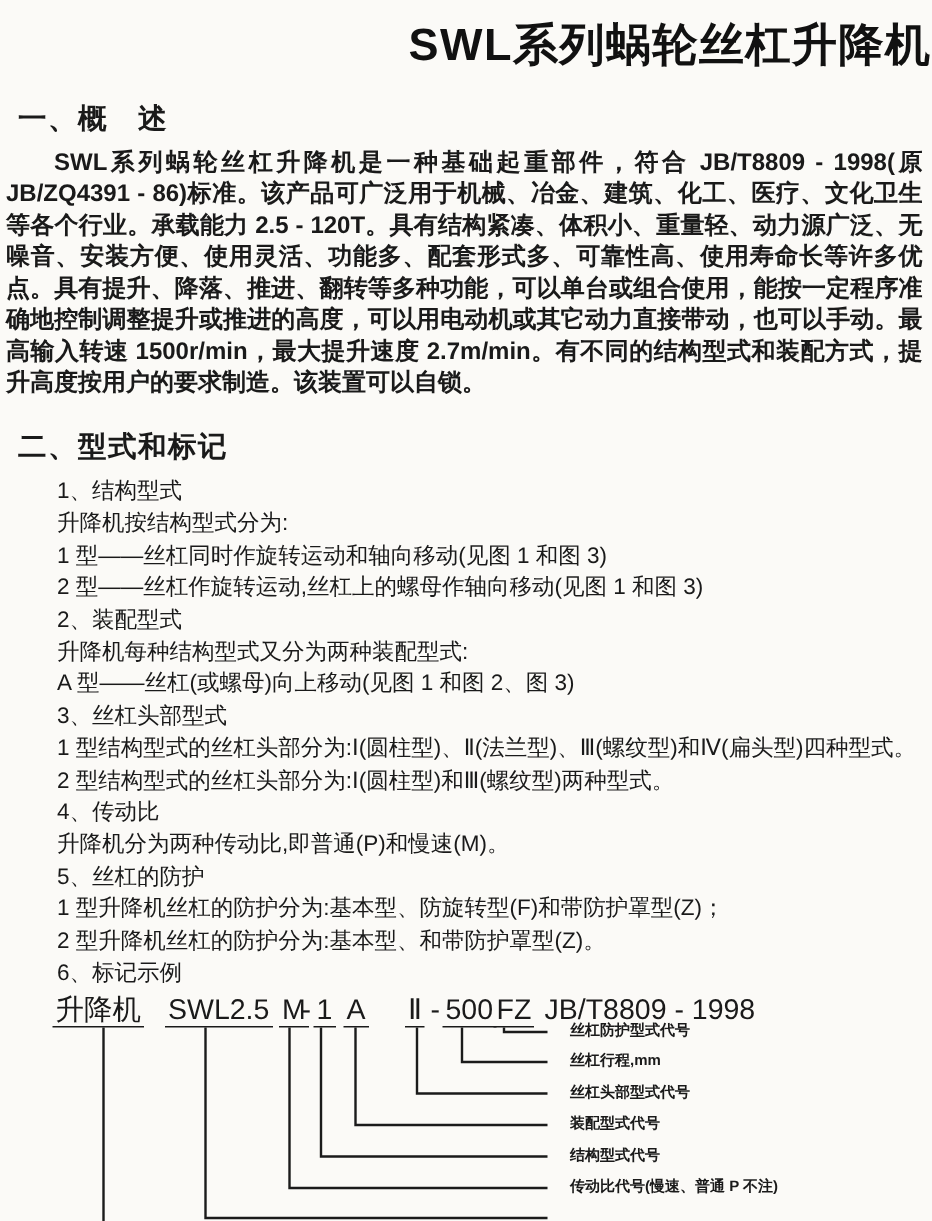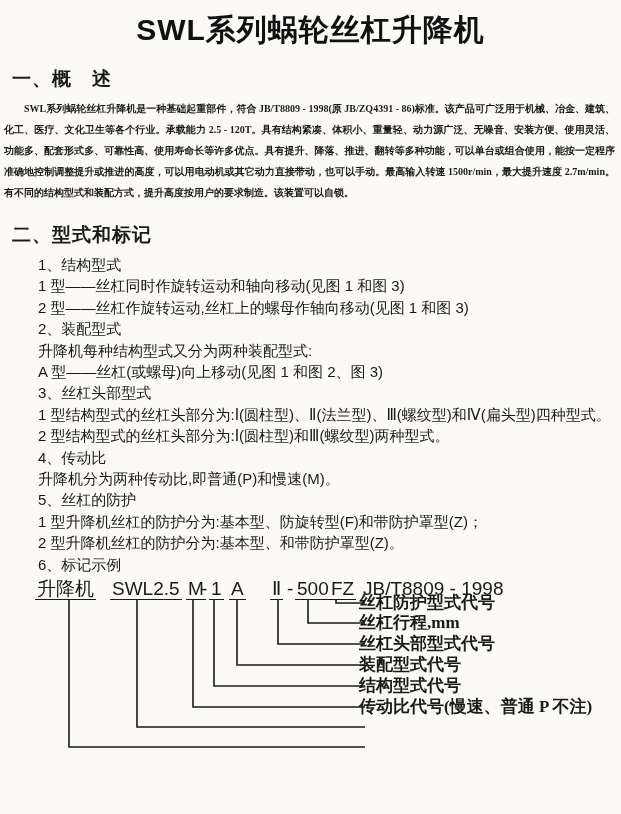--- a/index.html
+++ b/index.html
@@ -6,41 +6,40 @@
   body{
     width:621px;height:814px;
     background:#fbfaf7;
     color:#1a1a1a;
     font-family:"Liberation Sans","DejaVu Sans",sans-serif;
     overflow:hidden;
     position:relative;
   }
   .doc-title{
     margin:10px 0 0 0;
-    text-align:center;
+    text-align:right;
     font-size:30px;
     font-weight:900;
     letter-spacing:1px;
     color:#111;
   }
   .sec-heading{
     font-size:19px;
     font-weight:800;
     margin:15px 0 6px 12px;
     letter-spacing:1px;
   }
   .sec-heading.second{margin-top:19px;}
   .overview-para{
     margin:4px 6px 0 4px;
-    font-size:10px;
+    font-size:16px;
     font-weight:600;
     line-height:21px;
     text-align:justify;
     text-indent:2em;
-    font-family:Liberation Serif, serif;
   }
   .type-list{
     margin:2px 8px 0 38px;
     font-size:15px;
     font-weight:400;
     line-height:21.4px;
   }
   .type-list .line{white-space:nowrap;}
   
   .marking-diagram{
@@ -60,41 +59,41 @@
     border-bottom:1.6px solid #1a1a1a;
     padding:0 2px 1px 2px;
   }
   .callout-svg{
     position:absolute;
     left:0;top:0;
     width:621px;height:182px;
   }
   .callout-label{
     position:absolute;
-    left:359px;
-    font-size:17px;
+    left:380px;
+    font-size:10px;
     font-weight:600;
     line-height:20px;
     white-space:nowrap;
-    font-family:Liberation Serif, serif;
   }
 </style>
 </head>
 <body>
 
 <h1 class="doc-title">SWL系列蜗轮丝杠升降机</h1>
 
 <div class="sec-heading">一、概　述</div>
 
 <p class="overview-para">SWL系列蜗轮丝杠升降机是一种基础起重部件，符合 JB/T8809 - 1998(原 JB/ZQ4391 - 86)标准。该产品可广泛用于机械、冶金、建筑、化工、医疗、文化卫生等各个行业。承载能力 2.5 - 120T。具有结构紧凑、体积小、重量轻、动力源广泛、无噪音、安装方便、使用灵活、功能多、配套形式多、可靠性高、使用寿命长等许多优点。具有提升、降落、推进、翻转等多种功能，可以单台或组合使用，能按一定程序准确地控制调整提升或推进的高度，可以用电动机或其它动力直接带动，也可以手动。最高输入转速 1500r/min，最大提升速度 2.7m/min。有不同的结构型式和装配方式，提升高度按用户的要求制造。该装置可以自锁。</p>
 
 <div class="sec-heading second">二、型式和标记</div>
 
 <div class="type-list">
   <div class="line">1、结构型式</div>
+  <div class="line">升降机按结构型式分为:</div>
   <div class="line">1 型——丝杠同时作旋转运动和轴向移动(见图 1 和图 3)</div>
   <div class="line">2 型——丝杠作旋转运动,丝杠上的螺母作轴向移动(见图 1 和图 3)</div>
   <div class="line">2、装配型式</div>
   <div class="line">升降机每种结构型式又分为两种装配型式:</div>
   <div class="line">A 型——丝杠(或螺母)向上移动(见图 1 和图 2、图 3)</div>
   <div class="line">3、丝杠头部型式</div>
   <div class="line">1 型结构型式的丝杠头部分为:Ⅰ(圆柱型)、Ⅱ(法兰型)、Ⅲ(螺纹型)和Ⅳ(扁头型)四种型式。</div>
   <div class="line">2 型结构型式的丝杠头部分为:Ⅰ(圆柱型)和Ⅲ(螺纹型)两种型式。</div>
   <div class="line">4、传动比</div>
   <div class="line">升降机分为两种传动比,即普通(P)和慢速(M)。</div>

